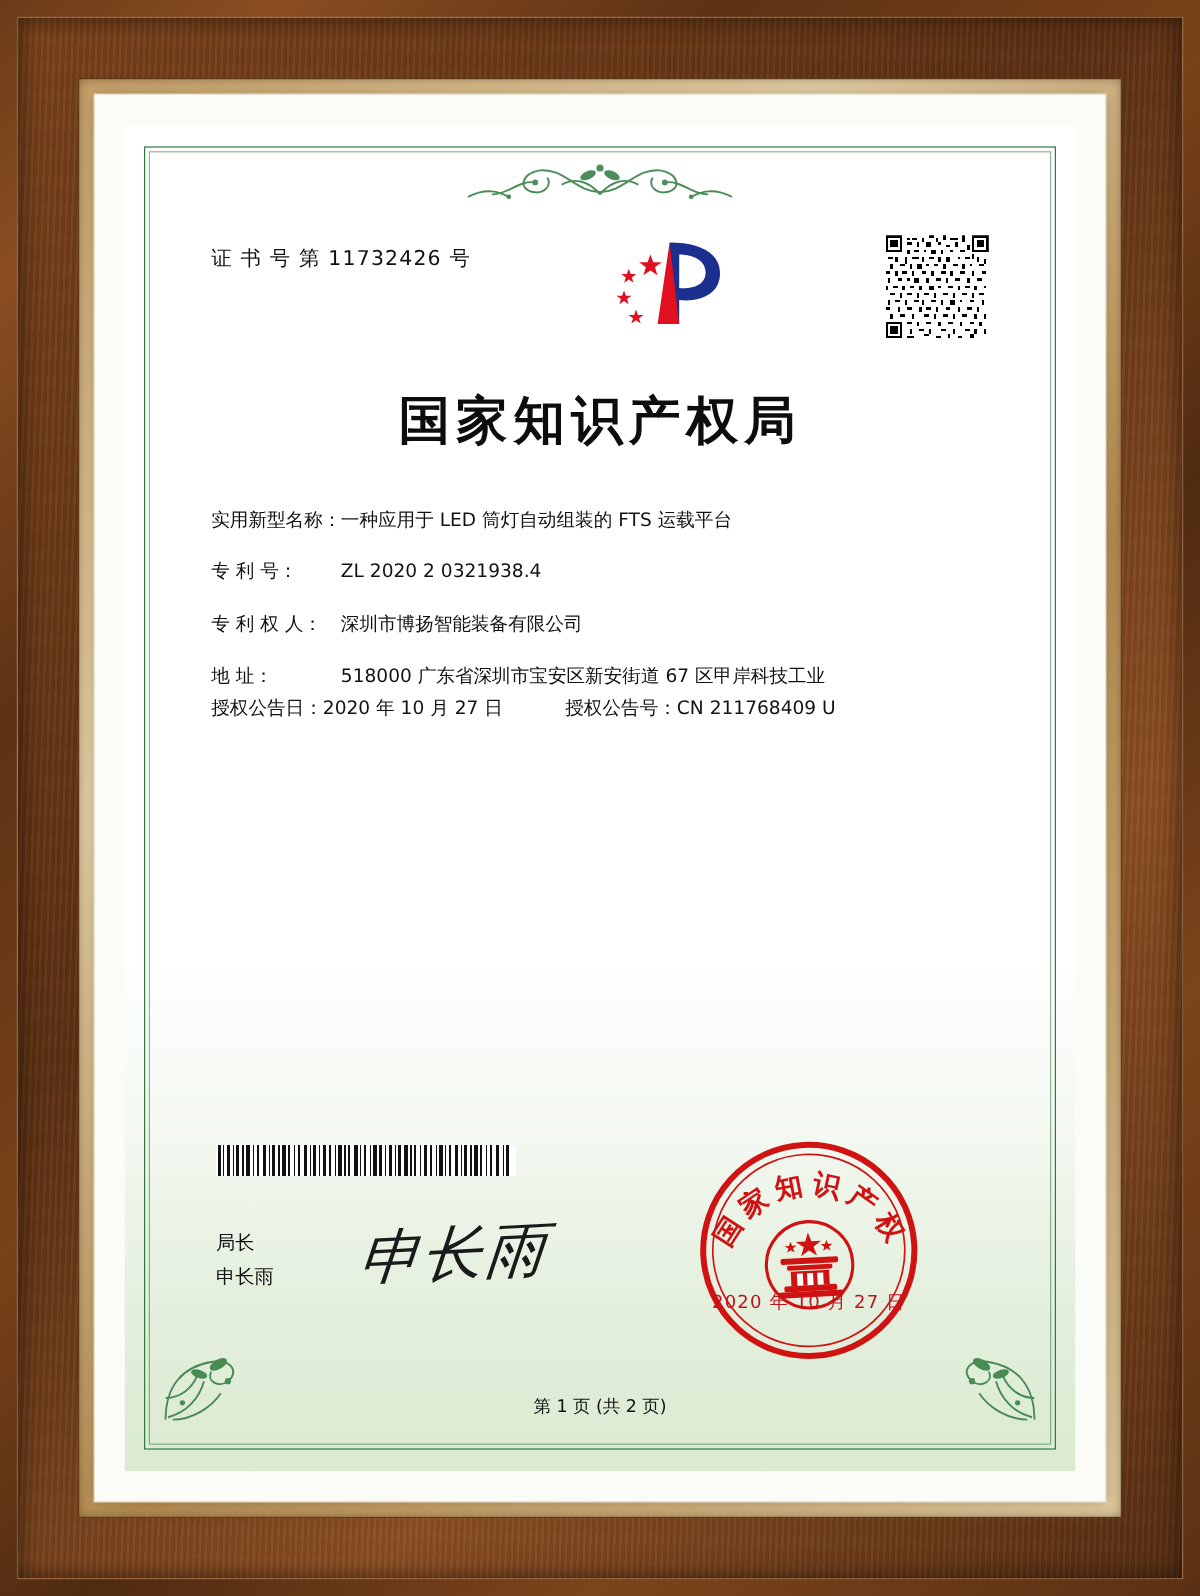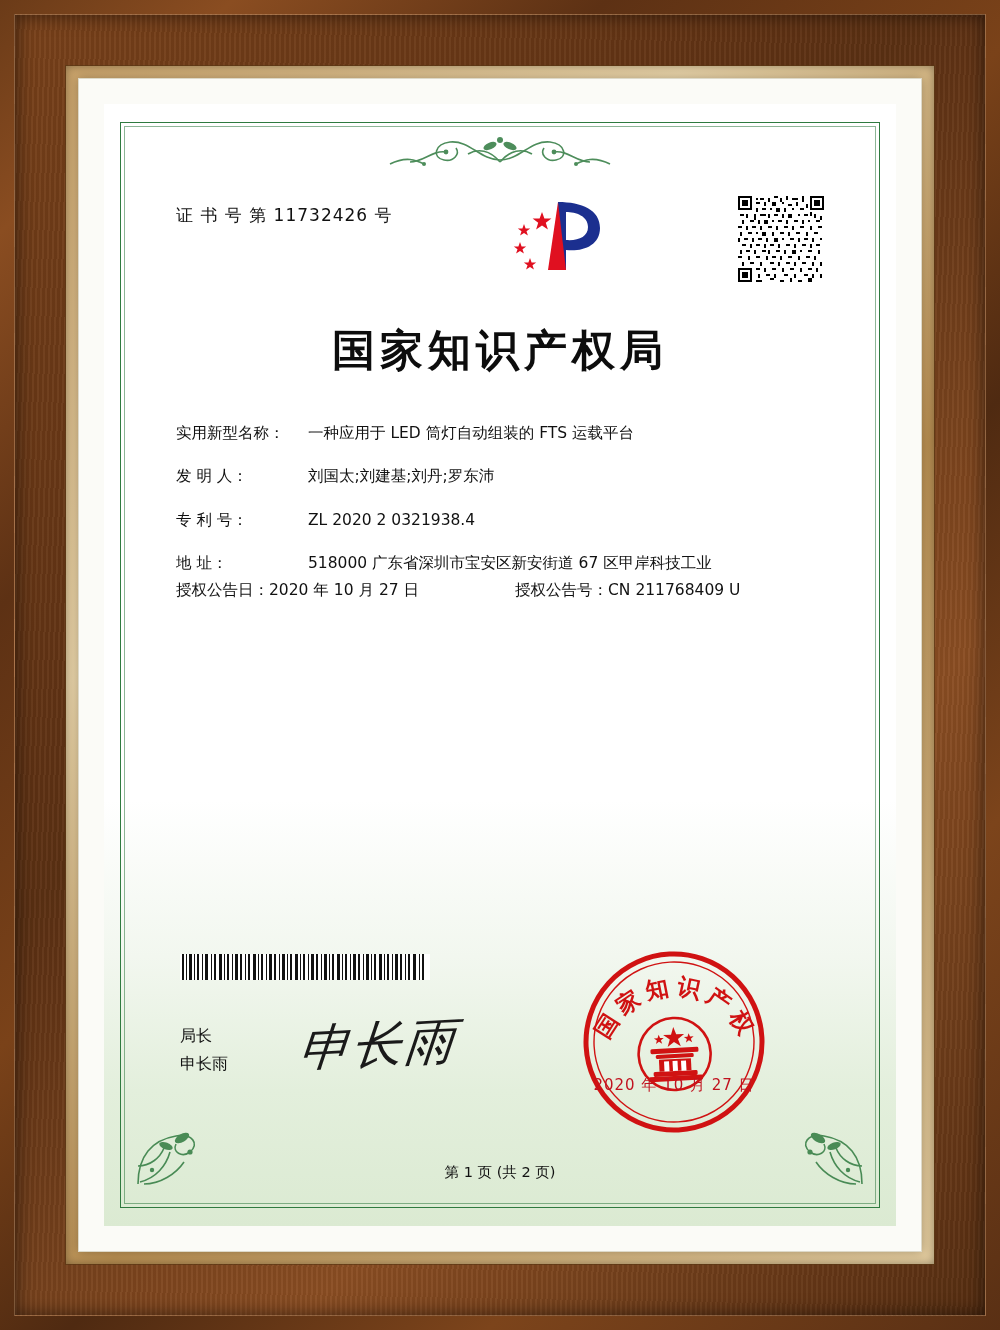--- a/index.html
+++ b/index.html
@@ -73,26 +73,26 @@
     font-size:43px;font-weight:bold;letter-spacing:5px;color:#0d0d0d;
     font-family:"DejaVu Sans","Liberation Sans",sans-serif;
   }
 
   
   .fields{
     position:absolute;left:72px;top:318px;width:656px;
     font-size:15.5px;color:#111;line-height:1.5;
     font-family:"DejaVu Sans","Liberation Sans",sans-serif;
   }
-  .frow{display:flex;margin-bottom:20px;align-items:center;gap:24px;}
+  .frow{display:flex;margin-bottom:20px;align-items:center;}
   .flabel{width:108px;flex:none;letter-spacing:0px;white-space:pre;}
   .fvalue{flex:1;}
   .frow.tight{margin-bottom:4px;}
   .fvalue .l2{display:block;margin-top:4px;}
-  .frow-split{display:flex;margin-bottom:26px;gap:44px;}
+  .frow-split{display:flex;margin-bottom:26px;}
   .frow-split .seg{display:flex;}
   .frow-split .seg.right{margin-left:52px;}
   .frow-split .slabel{white-space:pre;}
 
   
   .paras{
     position:absolute;left:72px;top:640px;width:656px;
     font-size:15px;line-height:1.75;color:#111;text-align:justify;
     font-family:"DejaVu Sans","Liberation Sans",sans-serif;
   }
@@ -369,26 +369,26 @@
     </div>
 
     <div class="title">国家知识产权局</div>
 
     <div class="fields">
       <div class="frow">
         <div class="flabel">实用新型名称：</div>
         <div class="fvalue">一种应用于 LED 筒灯自动组装的 FTS 运载平台</div>
       </div>
       <div class="frow">
-        <div class="flabel">发 明 人：</div>
-        <div class="fvalue">刘国太;刘建基;刘丹;罗东沛</div>
+        <div class="flabel">专 利 号：</div>
+        <div class="fvalue">ZL 2020 2 0321938.4</div>
       </div>
       <div class="frow">
-        <div class="flabel">专 利 号：</div>
-        <div class="fvalue">ZL 2020 2 0321938.4</div>
+        <div class="flabel">专 利 权 人：</div>
+        <div class="fvalue">深圳市博扬智能装备有限公司</div>
       </div>
       <div class="frow tight">
         <div class="flabel">地 址：</div>
         <div class="fvalue">
           <span>518000 广东省深圳市宝安区新安街道 67 区甲岸科技工业</span>
         </div>
       </div>
 
       <div class="frow-split">
         <div class="seg">

